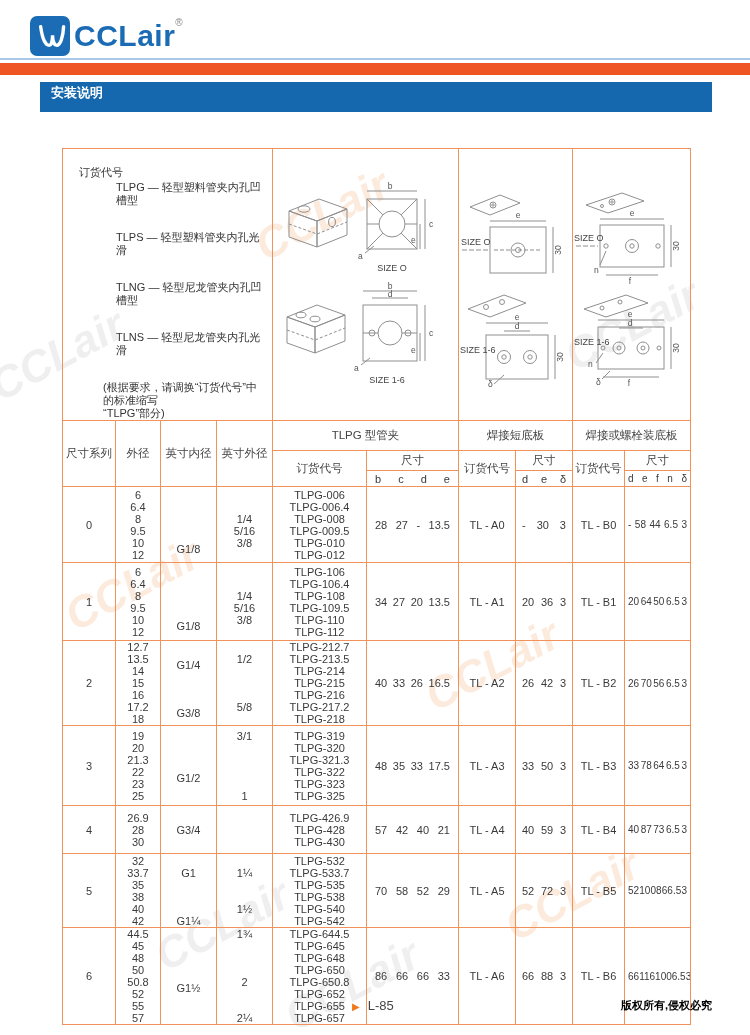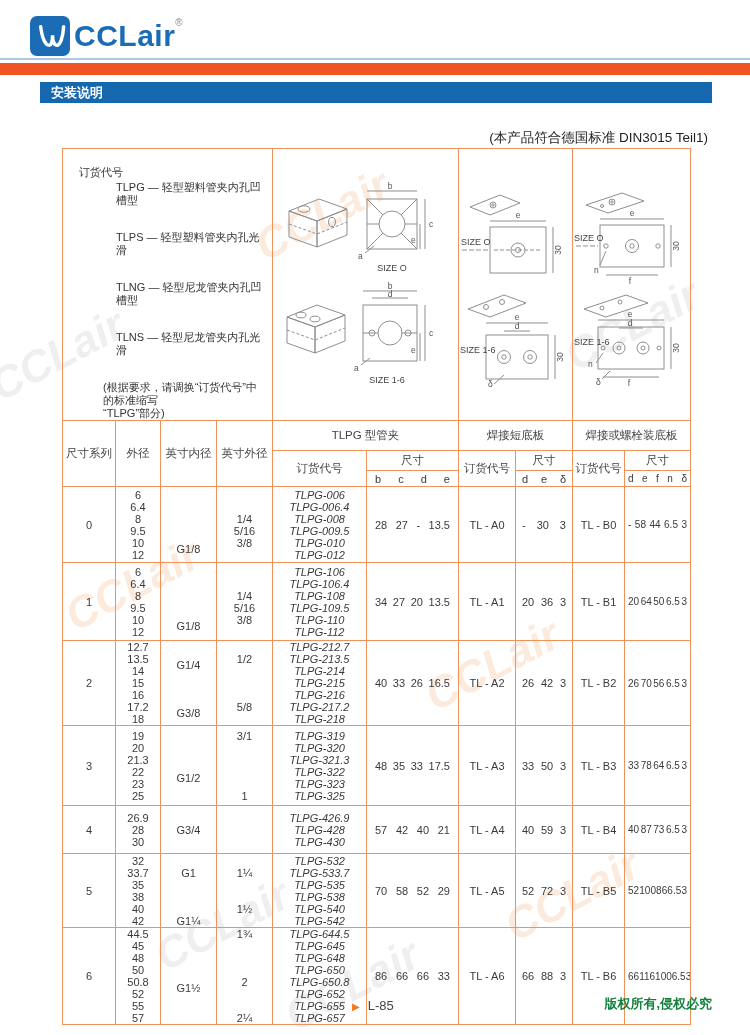--- a/index.html
+++ b/index.html
@@ -10,55 +10,55 @@
           display:flex;justify-content:space-between;align-items:center;z-index:2;}
   .logo{display:flex;align-items:flex-start;}
   .logo-badge{width:40px;height:40px;background:#1b6cb5;border-radius:7px;
               display:flex;align-items:center;justify-content:center;}
   .logo-text{font-size:30px;font-weight:bold;color:#1b6cb5;letter-spacing:0.5px;
              line-height:40px;margin-left:4px;}
   .logo-reg{font-size:10px;color:#888;margin-top:1px;}
   .tagline{color:#f5791b;font-weight:bold;font-size:16px;}
   .hdr-line{position:absolute;top:58px;left:0;width:750px;height:2px;background:#a9c9e6;z-index:2;}
   .orange-band{position:absolute;top:63px;left:0;width:750px;height:12px;background:#ee5522;z-index:2;}
-  .title-bar{position:absolute;top:82px;left:40px;width:672px;height:21px;background:#1568ad;
+  .title-bar{position:absolute;top:82px;left:40px;width:672px;height:30px;background:#1568ad;
              color:#fff;font-size:13px;font-weight:bold;line-height:21px;padding-left:11px;
              box-sizing:border-box;z-index:2;}
   .std-note{position:absolute;top:129px;right:42px;font-size:13.5px;color:#222;z-index:2;}
   
   .wm{position:absolute;font-weight:bold;font-style:italic;font-size:44px;
       transform:rotate(-28deg);z-index:0;pointer-events:none;white-space:nowrap;}
   .wm-g{color:rgba(180,180,180,0.22);}
   .wm-o{color:rgba(240,150,80,0.20);}
   
   table.main{position:absolute;left:62px;top:148px;width:628px;z-index:1;
              border-collapse:collapse;table-layout:fixed;font-size:11px;color:#3a3a3a;}
   table.main td{border:1px solid #f0925a;padding:0;text-align:center;
                 vertical-align:middle;overflow:hidden;}
   tr.diag-row{height:210px;}  tr.h1{height:30px;}  tr.h2{height:20px;}  tr.h3{height:16px;}
   tr.r0{height:76px;} tr.r1{height:78px;} tr.r2{height:84px;} tr.r3{height:80px;}
   tr.r4{height:48px;} tr.r5{height:74px;} tr.r6{height:96px;}
   td.top{vertical-align:top;}
   td.pre{white-space:pre-line;vertical-align:top;padding-top:4px;line-height:12px;}
-  td.code-cell{text-align:left;padding-left:20px;font-style:italic;}
+  td.code-cell{text-align:left;padding-left:20px;}
   td.hcell{font-size:11.5px;color:#444;}
   .fx{display:flex;justify-content:space-between;align-items:center;padding:0 8px;}
   .fx3{padding:0 6px;}
   .fx5{padding:0 3px;font-size:10px;}
   .info{padding:17px 8px 0 16px;text-align:left;font-size:11px;color:#333;line-height:13px;}
   .info-title{margin-bottom:2px;}
   .info-item{margin-bottom:24px;margin-left:37px;}
   .info-note{white-space:pre-line;margin-top:2px;margin-left:24px;}
   svg text{font-family:"Liberation Sans",sans-serif;font-size:8.5px;fill:#555;}
   svg text.szlab{font-size:9px;fill:#444;}
   
   .footer-page{position:absolute;left:352px;bottom:22px;font-size:13px;color:#444;z-index:2;margin-top:40px;}
   .footer-tri{color:#f07a1e;font-size:10px;margin-right:8px;}
-  .footer-copy{position:absolute;right:38px;bottom:22px;font-size:13px;font-weight:bold;
-               color:#15803d;z-index:2;}
+  .footer-copy{position:absolute;right:38px;bottom:22px;font-size:11px;font-weight:bold;
+               color:#000000;z-index:2;}
 </style>
 </head>
 <body>
 
 <div id="page">
 
   <div class="wm wm-g" style="left:-15px;top:330px;">CCLair</div>
   <div class="wm wm-o" style="left:60px;top:560px;">CCLair</div>
   <div class="wm wm-o" style="left:250px;top:190px;">CCLair</div>
   <div class="wm wm-o" style="left:420px;top:640px;">CCLair</div>
@@ -74,21 +74,20 @@
           <path d="M9 9 C11 24 15 31 19 31 C21.5 31 23 26 23 19 C23 26 25 31 28 31 C32 31 35.5 21 36 9" stroke="#fff" stroke-width="4" fill="none" stroke-linecap="round"></path>
         </svg>
       </div>
       <span class="logo-text">CCLair</span>
       <span class="logo-reg">®</span>
     </div>
   </div>
   <div class="hdr-line"></div>
   <div class="orange-band"></div>
   <div class="title-bar">安装说明</div>
-  <div class="std-note">(本产品符合德国标准 DIN3015  Teil1)</div>
 
   <table class="main">
     <colgroup>
       <col style="width:53px">
         <col style="width:45px">
         <col style="width:56px">
         <col style="width:56px">
       <col style="width:94px">
         <col style="width:92px">
         <col style="width:57px">

